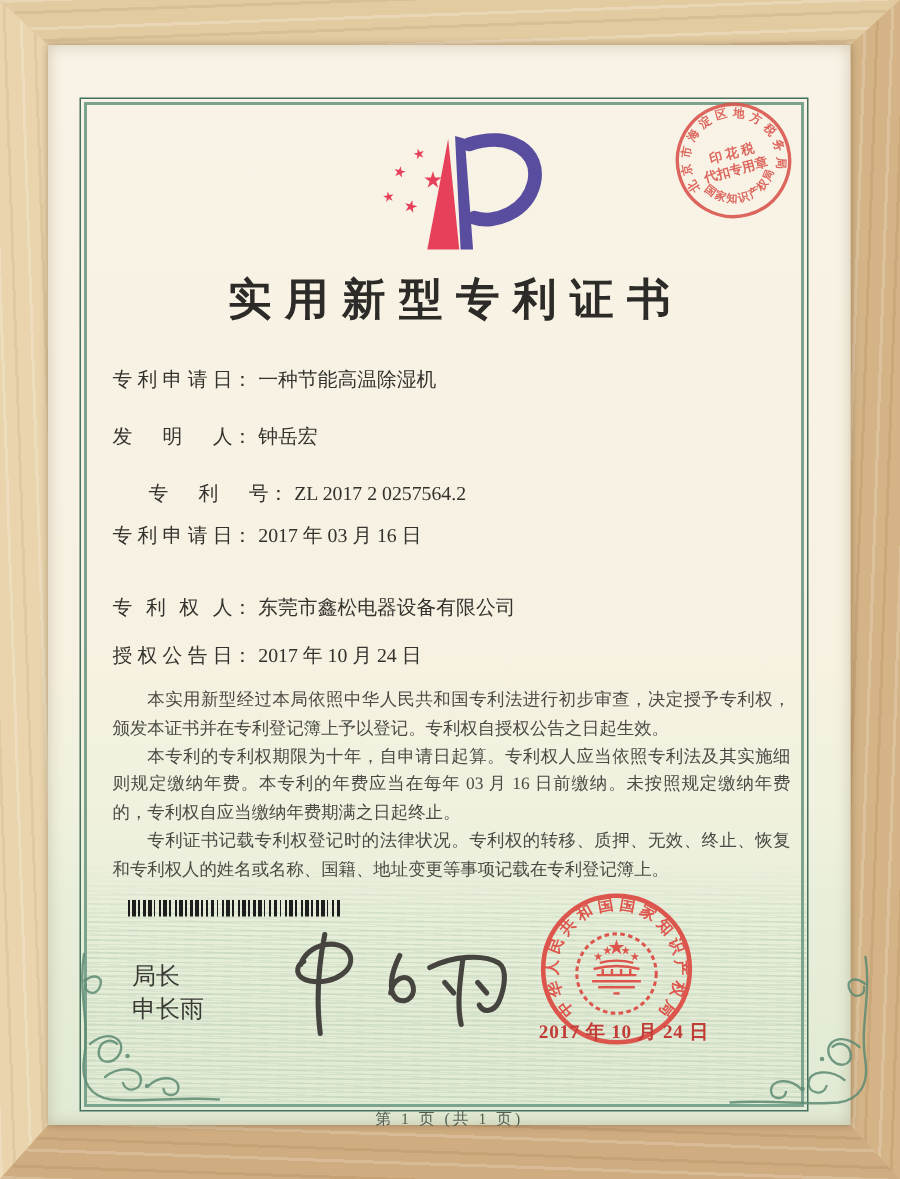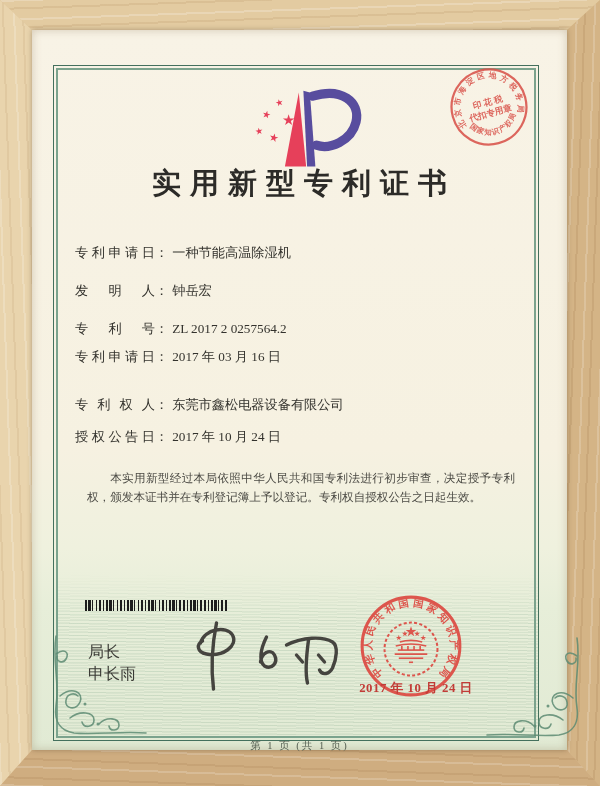--- a/index.html
+++ b/index.html
@@ -47,38 +47,38 @@
   .borderbox{
     position:absolute;left:24px;top:38px;width:476px;height:666px;
     border:2px solid #7ba38d;
     outline:1px solid #44705d;
     outline-offset:2px;
   }
   
   .cert-number{position:absolute;left:42px;top:73px;font-size:12.5px;letter-spacing:1.5px;color:#34332e;}
   .logo{position:absolute;left:216px;top:54px;width:120px;height:90px;}
   .title{
-    position:absolute;left:0;top:134px;width:100%;text-align:center;
+    position:absolute;left:0;top:150px;width:100%;text-align:center;
     font-size:29px;font-weight:bold;letter-spacing:9px;text-indent:9px;color:#2c2b28;
   }
   .fields{position:absolute;left:43px;top:214px;width:460px;}
   .field-row{position:absolute;left:0;font-size:13.2px;color:#33322d;white-space:nowrap;}
   .field-row:nth-child(1){top:0;}
   .field-row:nth-child(2){top:38px;}
-  .field-row:nth-child(3){top:76px;}
+  .field-row:nth-child(3){top:76px;margin-left:24px;}
   .field-row:nth-child(4){top:104px;}
   .field-row:nth-child(5){top:152px;}
   .field-row:nth-child(6){top:184px;}
   .field-label{display:inline-block;width:80px;text-align:justify;text-align-last:justify;}
   .field-colon{display:inline-block;margin-right:4px;}
   .paragraphs{
     position:absolute;left:43px;top:428px;width:452px;
     font-size:11.6px;line-height:18.8px;color:#4b4a44;text-align:justify;
   }
-  .paragraphs p{margin:12px;text-indent:2em;}
+  .paragraphs p{margin:0;text-indent:2em;}
   .barcode{
     position:absolute;left:53px;top:570px;width:142px;height:11px;
     background:repeating-linear-gradient(90deg,#1d1d1d 0 1.5px,rgba(0,0,0,0) 1.5px 3px,#1d1d1d 3px 5.5px,rgba(0,0,0,0) 5.5px 7px,#1d1d1d 7px 8px,rgba(0,0,0,0) 8px 10.5px);
   }
   .director{position:absolute;left:56px;top:611px;font-family:"Liberation Sans",sans-serif;font-size:16px;color:#3a3a35;line-height:22px;}
   .signature{position:absolute;left:152px;top:583px;width:165px;height:95px;}
   .office-seal{position:absolute;left:323px;top:560px;width:112px;height:112px;opacity:.92;}
   .issue-date{position:absolute;left:318px;top:650px;width:132px;text-align:center;font-size:12.8px;font-weight:bold;color:#c23c37;letter-spacing:.5px;}
   .tax-seal{position:absolute;left:416px;top:36px;width:82px;height:82px;transform:rotate(-15deg);opacity:.88;}
   .footer{position:absolute;left:0;top:688px;width:100%;text-align:center;font-size:10.5px;letter-spacing:2px;color:#555f52;margin-top:21px;}
@@ -187,20 +187,22 @@
     <div class="field-row">
       <span class="field-label">专利权人</span><span class="field-colon">：</span><span>东莞市鑫松电器设备有限公司</span>
     </div>
     <div class="field-row">
       <span class="field-label">授权公告日</span><span class="field-colon">：</span><span>2017 年 10 月 24 日</span>
     </div>
   </div>
 
   <div class="paragraphs">
     <p>本实用新型经过本局依照中华人民共和国专利法进行初步审查，决定授予专利权，颁发本证书并在专利登记簿上予以登记。专利权自授权公告之日起生效。</p>
+    <p>本专利的专利权期限为十年，自申请日起算。专利权人应当依照专利法及其实施细则规定缴纳年费。本专利的年费应当在每年 03 月 16 日前缴纳。未按照规定缴纳年费的，专利权自应当缴纳年费期满之日起终止。</p>
+    <p>专利证书记载专利权登记时的法律状况。专利权的转移、质押、无效、终止、恢复和专利权人的姓名或名称、国籍、地址变更等事项记载在专利登记簿上。</p>
   </div>
 
   <div class="barcode"></div>
 
   <div class="director">
     <div>局长</div>
     <div>申长雨</div>
   </div>
 
   <svg class="signature" viewBox="0 0 160 95">

